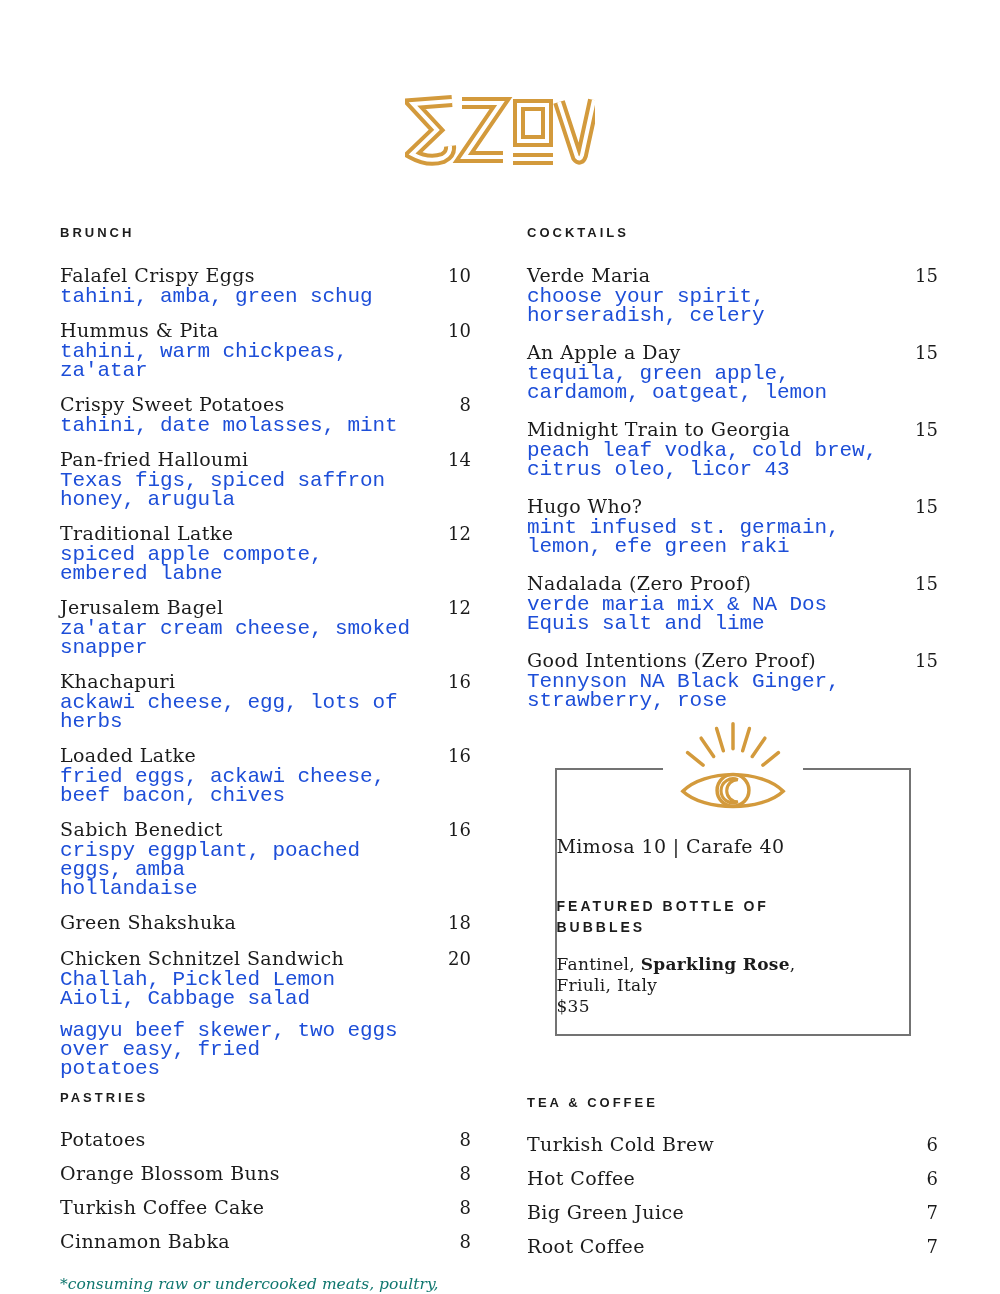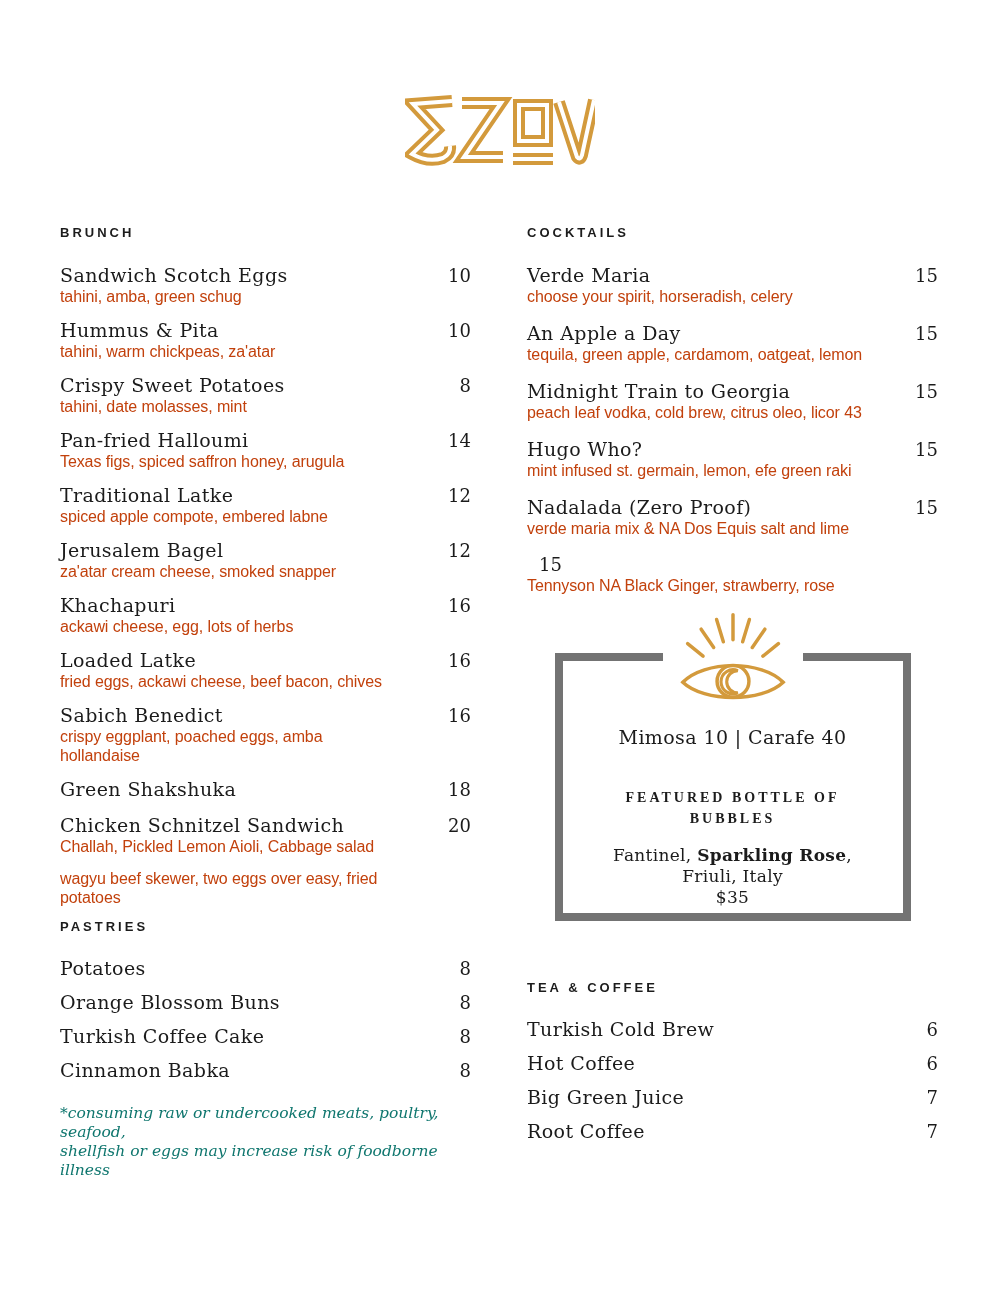--- a/index.html
+++ b/index.html
@@ -20,46 +20,46 @@
     font-family:"Liberation Sans",sans-serif;
     font-weight:bold;font-size:13px;letter-spacing:3px;
     line-height:14px;margin:0 0 24px 0;color:#1c1c1c;
   }
   .item{margin-bottom:13px;}
   .col-right .clist .item{margin-bottom:16px;}
   .irow{display:flex;justify-content:space-between;align-items:baseline;}
   .iname{font-size:19px;letter-spacing:.4px;line-height:22px;}
   .iprice{font-size:18px;line-height:22px;padding-left:12px;white-space:nowrap;}
   .idesc{
-    font-family:Liberation Sans, sans-serif;
-    font-size:16px;line-height:19px;color:#c2410c;
+    font-family:Liberation Mono, monospace;
+    font-size:21px;line-height:19px;color:#1d4ed8;
     max-width:352px;white-space:pre-line;letter-spacing:-.1px;
   }
   .simple .item{margin-bottom:12px;}
   .simple .iname{line-height:20px;}
 
   .pastries-sec{margin-top:11px;}
   .footnote{
     margin-top:22px;max-width:430px;
     font-style:italic;font-size:15.5px;line-height:19px;color:#0f766e;
   }
 
   .featured-wrap{margin-top:58px;position:relative;}
   .featured-box{
     position:relative;width:356px;margin:0 auto;height:268px;
-    border:8px solid #737373;text-align:center;box-sizing:border-box;
+    border:2px solid #737373;text-align:left;box-sizing:border-box;
   }
   .eye-badge{
     position:absolute;top:-50px;left:50%;transform:translateX(-50%);
     background:#ffffff;padding:0 14px;line-height:0;
   }
   .mimosa{margin-top:64px;font-size:19px;line-height:24px;letter-spacing:.4px;}
   .feat-head{
     margin-top:38px;
-    font-family:Liberation Serif, serif;font-weight:bold;
+    font-family:Liberation Sans, sans-serif;font-weight:bold;
     font-size:14px;letter-spacing:3px;line-height:21px;color:#1c1c1c;
   }
   .bottle{margin-top:16px;font-size:17px;line-height:21px;letter-spacing:.3px;}
   .bottle .b{font-weight:bold;}
   .tea-sec{margin-top:60px;}
 </style>
 </head>
 <body>
 
 <div class="page">
@@ -86,21 +86,21 @@
   <div class="columns">
 
     <div class="col col-left">
 
       <section>
         <h2 class="sec">BRUNCH</h2>
         <div>
 
             <div class="item">
               <div class="irow">
-                <span class="iname">Sandwich Scotch Eggs</span>
+                <span class="iname">Falafel Crispy Eggs</span>
                 <span class="iprice">10</span>
               </div>
               <div class="idesc">tahini, amba, green schug</div>
             </div>
 
             <div class="item">
               <div class="irow">
                 <span class="iname">Hummus &amp; Pita</span>
                 <span class="iprice">10</span>
               </div>
@@ -267,20 +267,21 @@
             <div class="item">
               <div class="irow">
                 <span class="iname">Nadalada (Zero Proof)</span>
                 <span class="iprice">15</span>
               </div>
               <div class="idesc">verde maria mix &amp; NA Dos Equis salt and lime</div>
             </div>
 
             <div class="item">
               <div class="irow">
+                <span class="iname">Good Intentions (Zero Proof)</span>
                 <span class="iprice">15</span>
               </div>
               <div class="idesc">Tennyson NA Black Ginger, strawberry, rose</div>
             </div>
           </div>
       </section>
 
       <div class="featured-wrap">
         <div class="featured-box">
           <div class="eye-badge">

